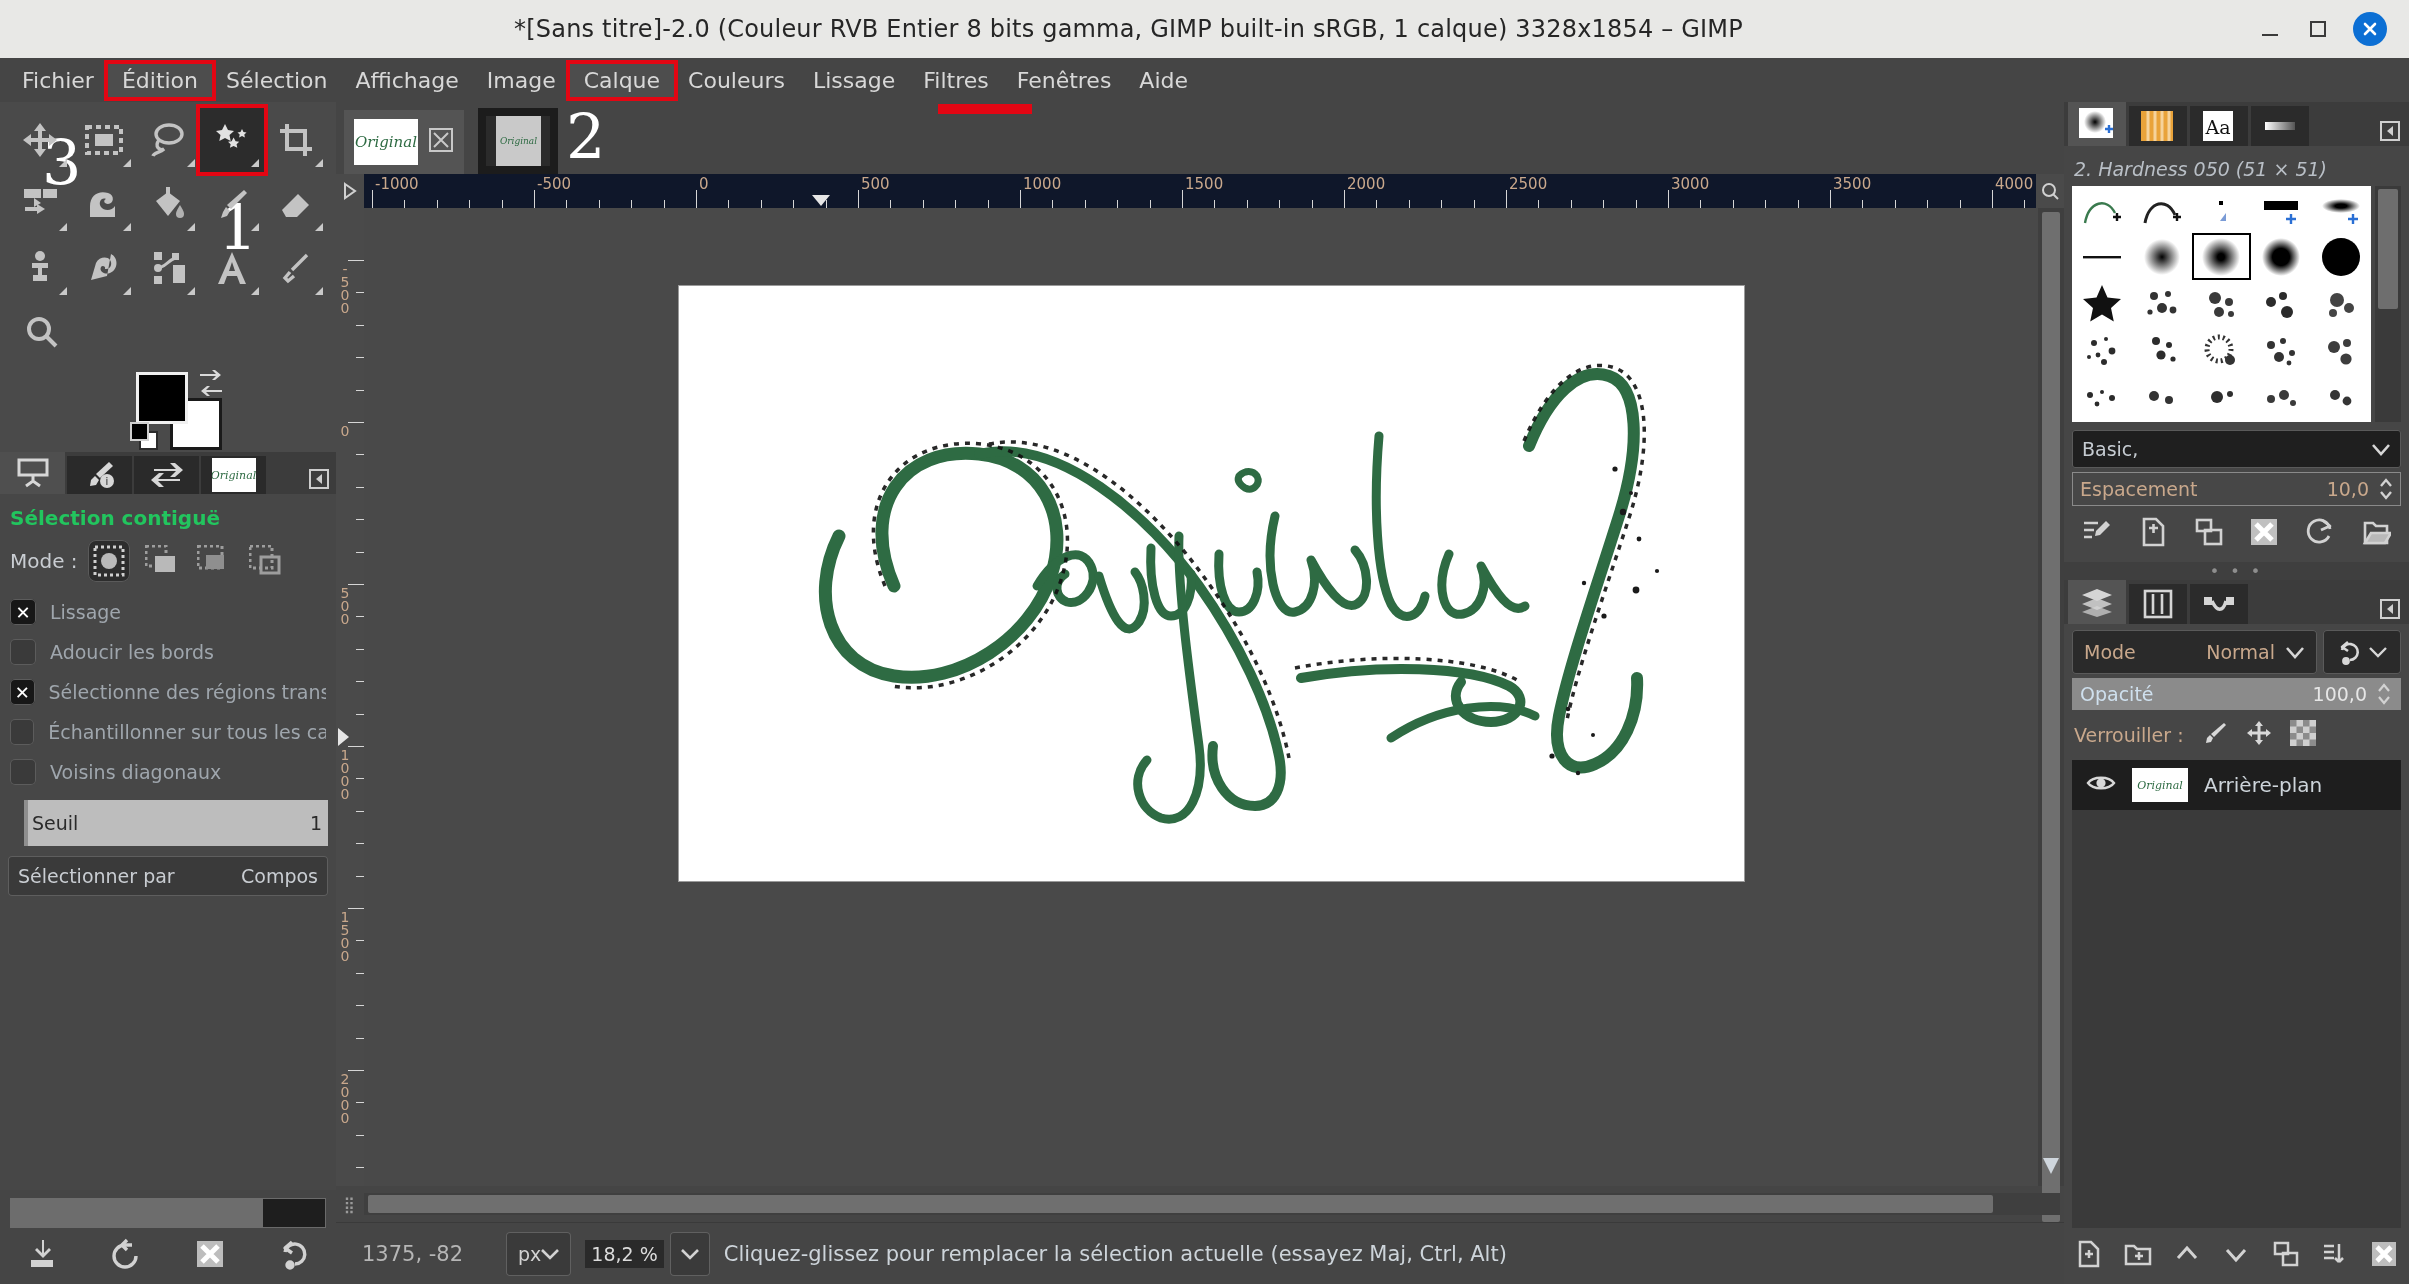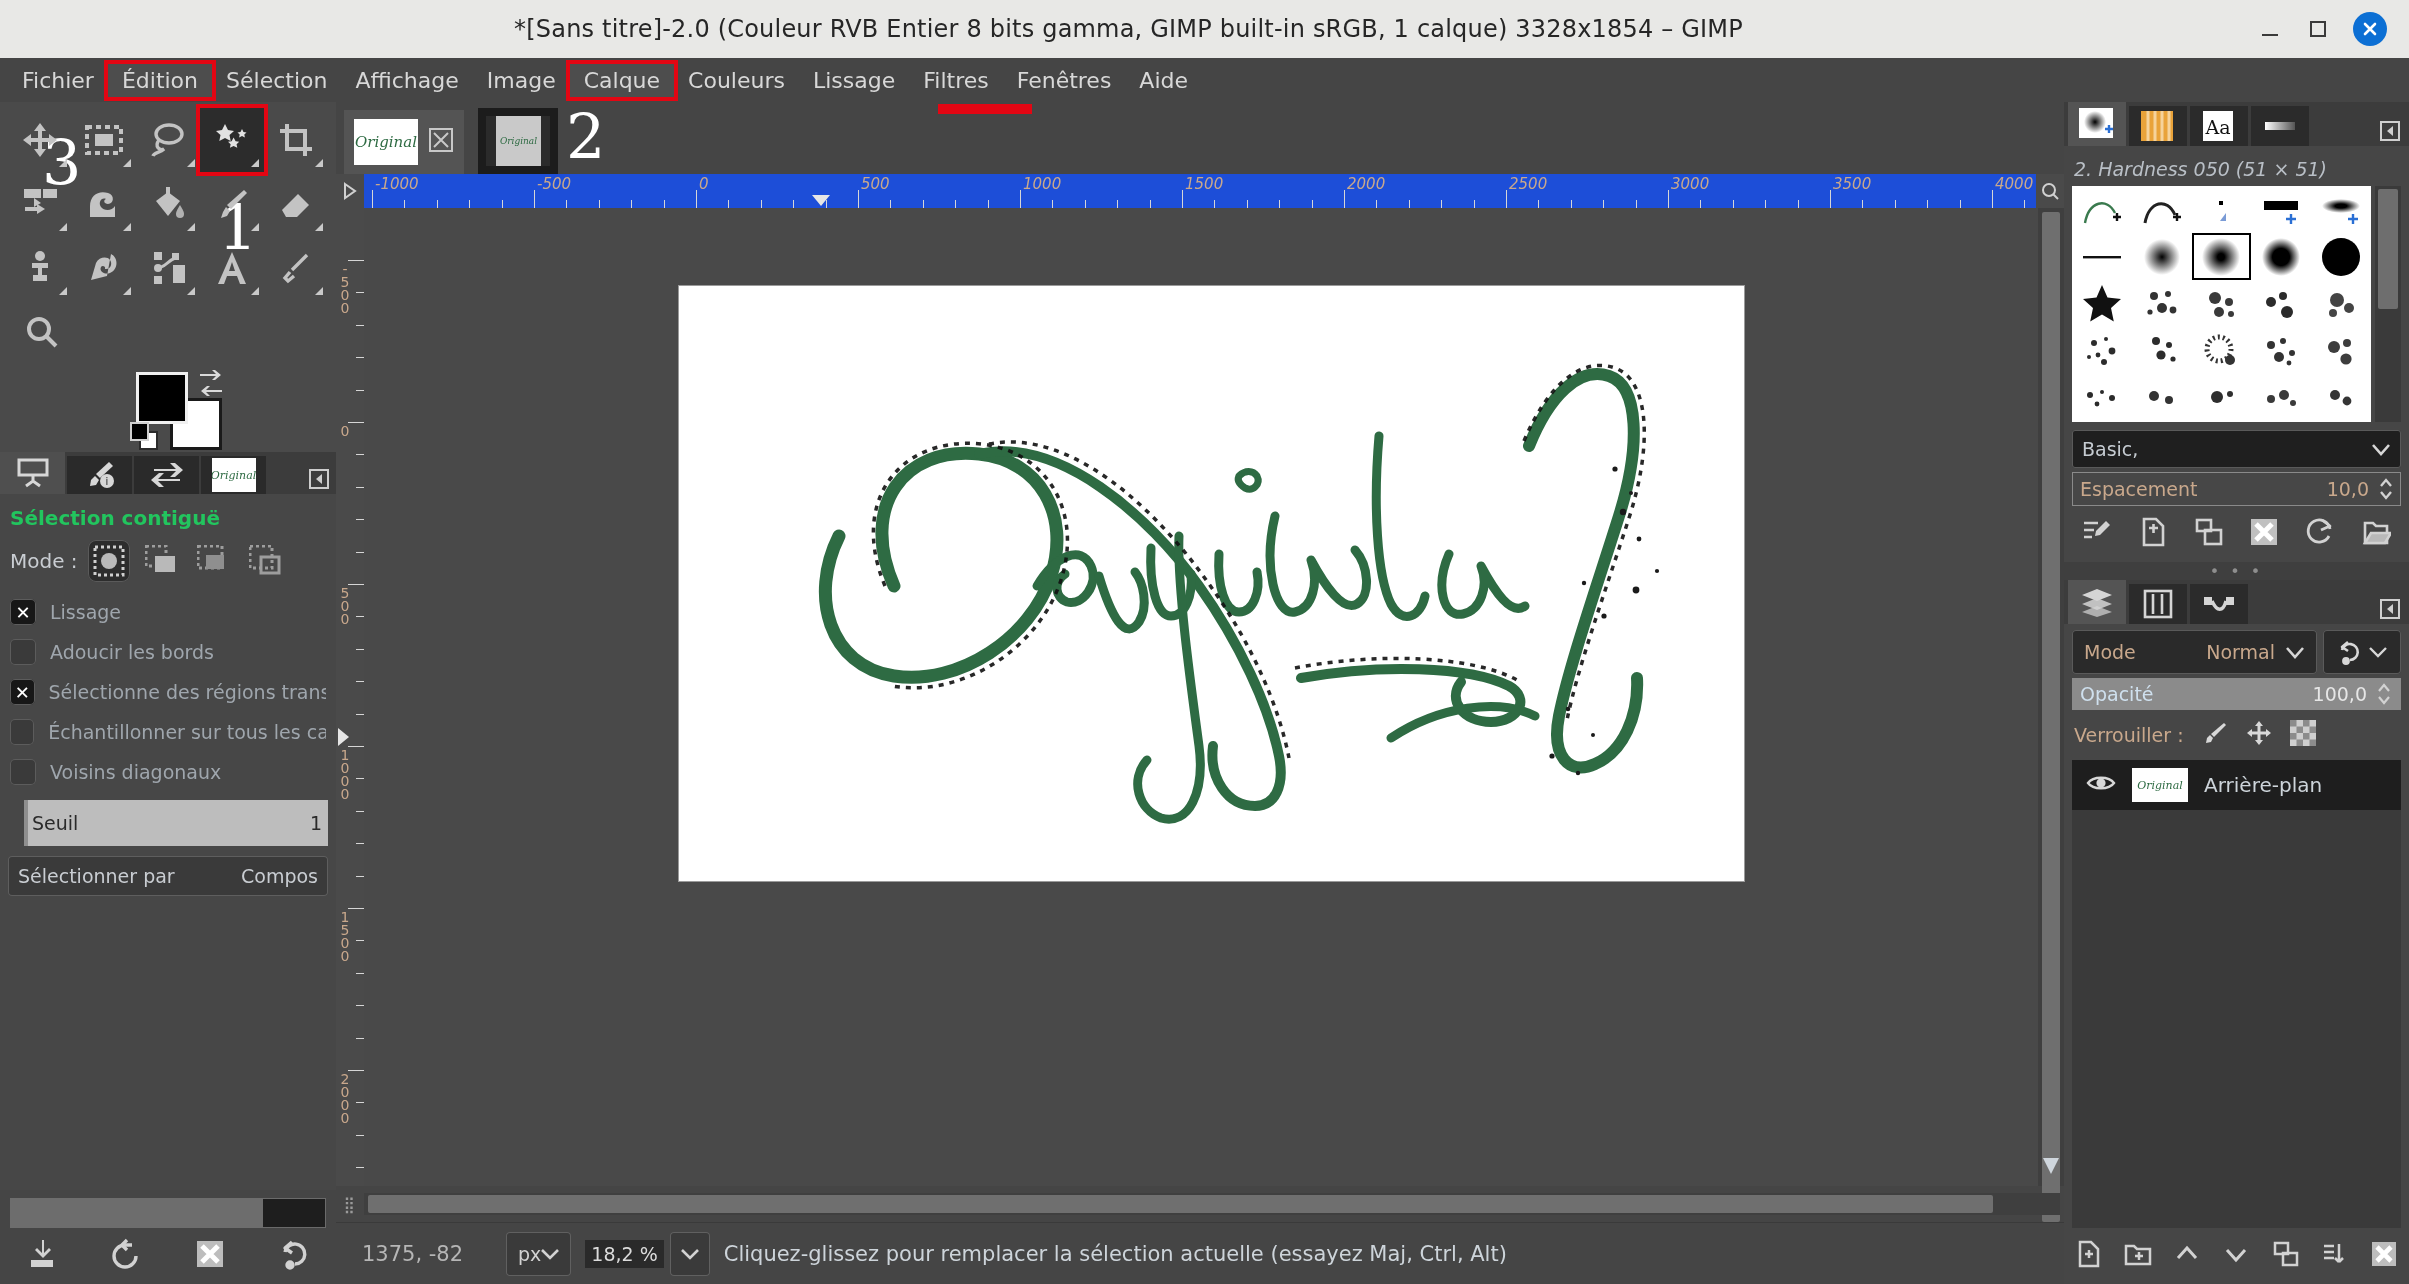--- a/index.html
+++ b/index.html
@@ -76,21 +76,21 @@
   .itab-thumb{width:64px;height:46px;background:#fff;display:flex;align-items:center;justify-content:center;overflow:hidden;}
   .itab-close{color:#c8c8c8;}
   .itab2{height:66px;width:80px;background:#1c1c1c;display:flex;align-items:center;justify-content:center;margin-left:14px;}
   .mini-app{width:64px;height:50px;background:#3e3e3e;display:flex;}
   .mini-left{width:10px;background:#2b2b2b;}
   .mini-canvas{flex:1;background:#c9c9c9;display:flex;align-items:center;justify-content:center;}
   .mini-right{width:9px;background:#2b2b2b;}
 
   #rulerrow{display:flex;height:34px;}
   .corner{width:28px;background:#4a4a4a;display:flex;align-items:center;justify-content:center;color:#d0d0d0;}
-  #hruler{flex:1;background:#1d4ed8;position:relative;overflow:hidden;font-style:italic;}
+  #hruler{flex:1;background:#0f172a;position:relative;overflow:hidden;}
   .rlabel{position:absolute;top:1px;font-size:15px;color:#c9a88c;}
   .rtick{position:absolute;bottom:0;width:1px;background:#d6d6d6;}
   .rmark{position:absolute;bottom:2px;width:0;height:0;border-left:9px solid transparent;border-right:9px solid transparent;border-top:11px solid #e6e6e6;}
   .rcorner-right{width:28px;background:#4a4a4a;display:flex;align-items:center;justify-content:center;color:#d0d0d0;}
 
   #canvasrow{flex:1;display:flex;min-height:0;}
   #vruler{width:28px;background:#4a4a4a;position:relative;overflow:hidden;}
   .vlabel{position:absolute;left:2px;font-size:14px;color:#c9a88c;width:14px;line-height:13px;text-align:center;}
   .vtick{position:absolute;right:0;height:1px;background:#d6d6d6;}
   .vmark{position:absolute;left:2px;width:0;height:0;border-top:9px solid transparent;border-bottom:9px solid transparent;border-left:11px solid #e6e6e6;}

